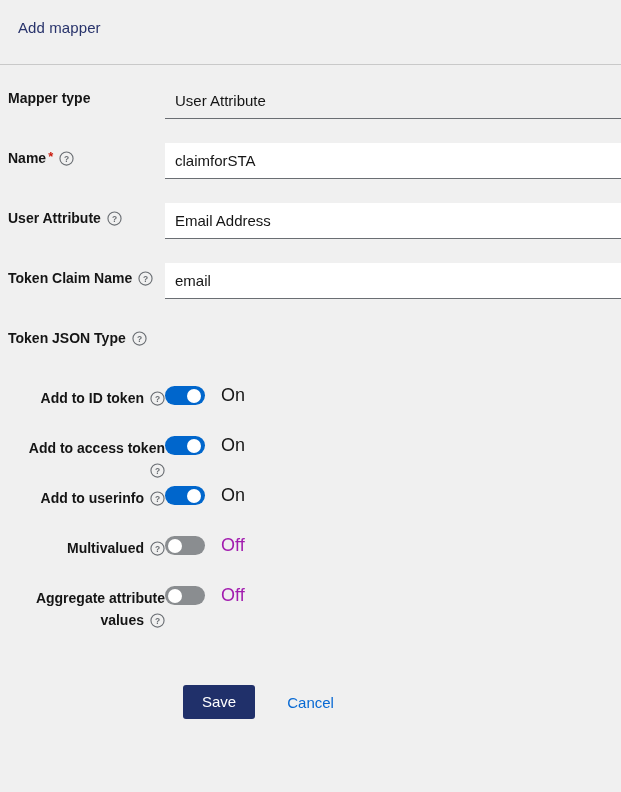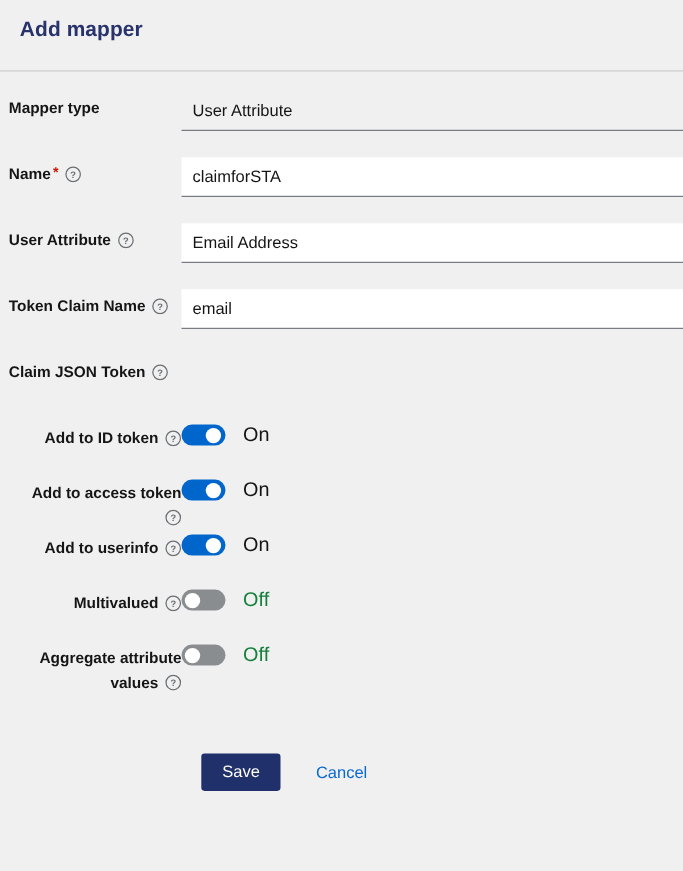--- a/index.html
+++ b/index.html
@@ -15,24 +15,24 @@
     overflow: hidden;
     position: relative;
   }
 
   
   .page-header {
     padding: 14px 16px 16px 18px;
     background: #f0f0f0;
   }
   .page-title {
-    font-size: 19px;
+    font-size: 15px;
     line-height: 28px;
     color: #28336b;
-    font-weight: 700;
+    font-weight: 400;
     letter-spacing: 0.1px;
     margin: 0 0 6px 0;
   }
   .page-subtitle {
     font-size: 14px;
     line-height: 18px;
     color: #35436f;
     font-weight: 400;
     margin: 0;
   }
@@ -131,21 +131,21 @@
     border-radius: 50%;
     background: #ffffff;
   }
   .toggle.off { background: #8a8d90; }
   .toggle.off .knob { left: 3px; }
   .toggle-label {
     margin-left: 16px;
     font-size: 18px;
     color: #151515;
   }
-  .toggle-label.off-text { color: #15803d; }
+  .toggle-label.off-text { color: #a21caf; }
 
   
   .actions {
     display: flex;
     align-items: center;
     padding-left: 183px;
     margin-top: 52px;
   }
   .btn-save {
     background: #20306a;
@@ -206,21 +206,21 @@
     <div class="form-row">
       <div class="form-label"><span>Token Claim Name</span><span class="help-icon"><svg width="15" height="15" viewBox="0 0 16 16">
             <circle cx="8" cy="8" r="7" fill="none" stroke="#6a6e73" stroke-width="1.2"></circle>
             <text x="8" y="11.6" font-size="9" font-family="Liberation Sans, sans-serif" fill="#6a6e73" text-anchor="middle">?</text>
           </svg></span></div>
       <div class="form-control">
         <input class="text-input" type="text" value="email" style="">
       </div>
     </div>
     <div class="form-row">
-      <div class="form-label"><span>Claim JSON Token</span><span class="help-icon"><svg width="15" height="15" viewBox="0 0 16 16">
+      <div class="form-label"><span>Token JSON Type</span><span class="help-icon"><svg width="15" height="15" viewBox="0 0 16 16">
             <circle cx="8" cy="8" r="7" fill="none" stroke="#6a6e73" stroke-width="1.2"></circle>
             <text x="8" y="11.6" font-size="9" font-family="Liberation Sans, sans-serif" fill="#6a6e73" text-anchor="middle">?</text>
           </svg></span></div>
     </div>
     <div class="form-row toggle-row">
       <div class="form-label"><span>Add to ID token</span><span class="help-icon"><svg width="15" height="15" viewBox="0 0 16 16">
             <circle cx="8" cy="8" r="7" fill="none" stroke="#6a6e73" stroke-width="1.2"></circle>
             <text x="8" y="11.6" font-size="9" font-family="Liberation Sans, sans-serif" fill="#6a6e73" text-anchor="middle">?</text>
           </svg></span></div>
       <div class="form-control toggle-wrap">

